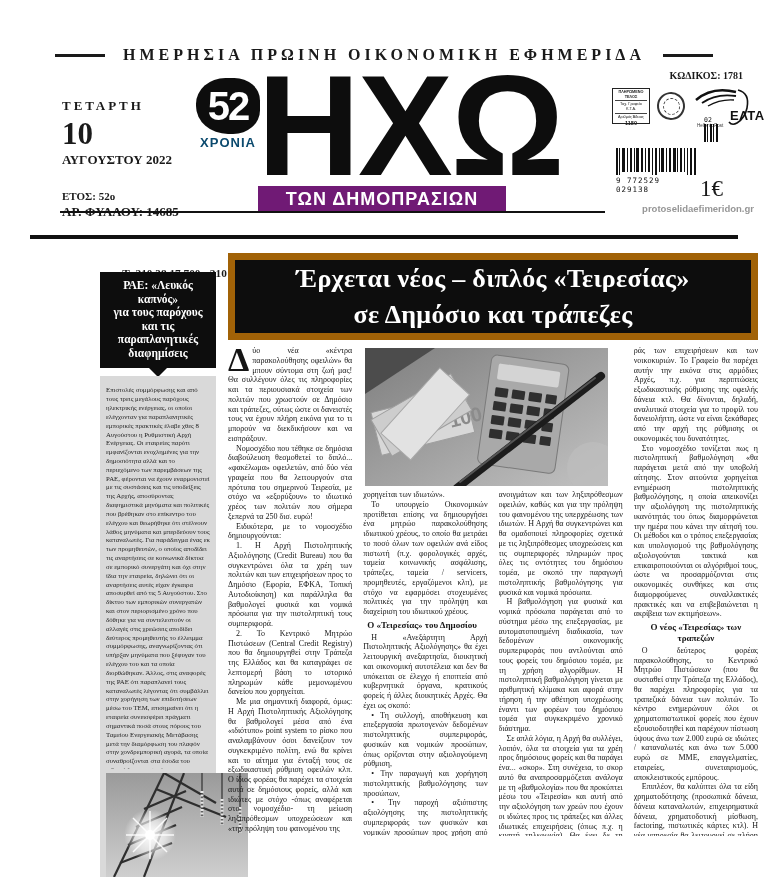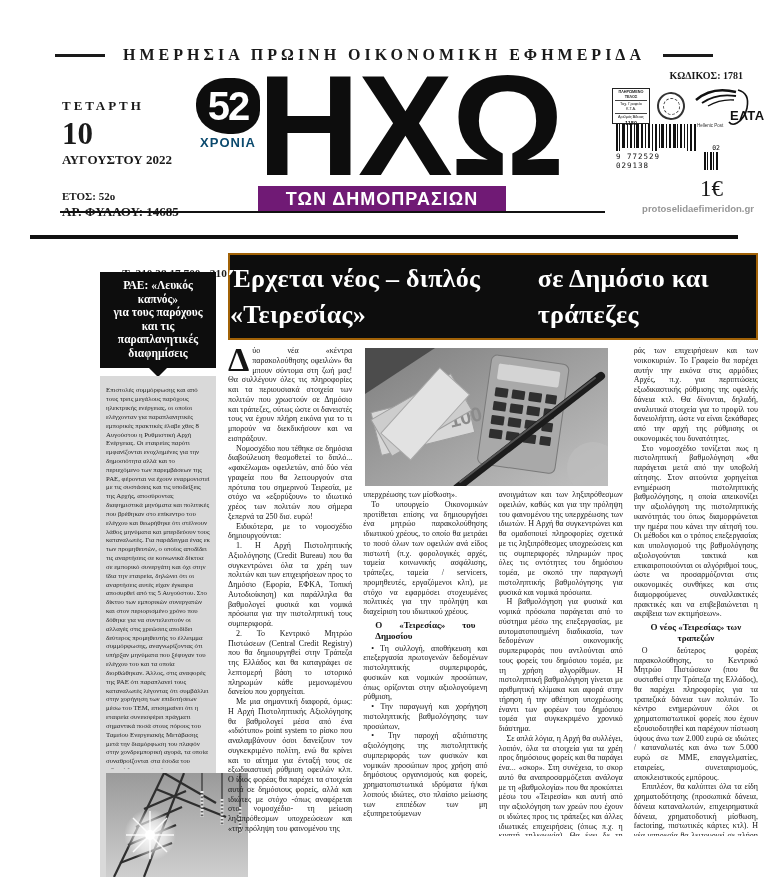--- a/index.html
+++ b/index.html
@@ -37,54 +37,54 @@
   .postage-stamp .ps-num { font-size:5.5px; font-weight:bold; }
 
   .round-stamp { position:absolute; left:657px; top:92px; width:28px; height:28px; border:2px solid #333; border-radius:50%; display:flex; align-items:center; justify-content:center; transform:rotate(-8deg); }
   .round-stamp-inner { width:17px; height:17px; border:1px dashed #444; border-radius:50%; }
 
   .elta { position:absolute; left:690px; top:84px; width:62px; height:48px; }
   .elta svg { position:absolute; left:0; top:0; }
   .elta-name { position:absolute; left:4px; top:24px; font-family:"Liberation Sans","DejaVu Sans",sans-serif; font-weight:bold; font-size:13px; letter-spacing:0.5px; color:#111;padding-left:36px; }
   .elta-sub { position:absolute; left:7px; top:39px; font-family:"Liberation Sans","DejaVu Sans",sans-serif; font-size:4.5px; color:#333; }
 
-  .barcode-block { position:absolute; left:616px; top:124px; width:82px; }
+  .barcode-block { position:absolute; left:616px; top:148px; width:82px; }
   .barcode-digits { font-family:"DejaVu Sans Mono","Liberation Mono",monospace; font-size:7.5px; letter-spacing:1px; color:#111; margin-top:1px; }
-  .barcode-sup { position:absolute; left:704px; top:144px; width:16px; text-align:right; }
+  .barcode-sup { position:absolute; left:704px; top:116px; width:16px; text-align:left; }
   .barcode-sup .sup-num { font-family:"DejaVu Sans Mono","Liberation Mono",monospace; font-size:6.5px; color:#111; }
 
   .price { position:absolute; right:45px; top:176px; font-size:23px; color:#1a1a1a; }
   .credit-rule { position:absolute; left:60px; top:211px; width:545px; height:1.6px; background:#111; }
   .site-credit { position:absolute; right:14px; top:203px; font-family:"Liberation Sans","DejaVu Sans",sans-serif; font-weight:bold; font-size:9.5px; color:#969696; }
 
   .contact-line { position:absolute; left:6px; right:0; top:219px; text-align:center; font-size:11.3px; font-weight:bold; color:#1a1a1a;margin-top:48px; }
   .header-thick-rule { position:absolute; left:30px; right:30px; top:235px; height:3.5px; background:#111; }
 
   
   .sidebar { position:absolute; left:62px; top:272px; width:154px;padding-left:38px; }
   .sidebar-titlebox { background:#0d0d0d; color:#fff; text-align:center; padding:7px 4px 8px; }
   .sidebar-titlebox div { font-size:11.5px; font-weight:bold; line-height:1.18; }
   .sidebar-pointer { width:0; height:0; border-left:9px solid transparent; border-right:9px solid transparent; border-top:9px solid #0d0d0d; margin:0 auto; }
   .sidebar-body { background:#d9d9d9; margin-top:-1px; padding:10px 6px 5px; height:506px; display:flex; flex-direction:column; }
   .sidebar-text { flex:1; overflow:hidden; font-size:6.8px; line-height:1.3; color:#1c1c1c; }
   .sidebar-photo { flex-shrink:0; width:142px; height:104px; margin:4px auto 0; }
 
   
   .main { position:absolute; left:228px; top:253px; width:530px; }
-  .headline-box { background:#0d0d0d; height:87px; display:flex; flex-direction:row; align-items:center; justify-content:center; border:2px solid #a16207; }
+  .headline-box { background:#0d0d0d; height:87px; display:flex; flex-direction:column; align-items:center; justify-content:center; border:7px solid #a16207; }
   .headline-box div { color:#fff; font-weight:bold; font-size:26px; line-height:1.35; letter-spacing:0.3px; }
   .columns { position:relative; display:flex; gap:11px; margin-top:6px; height:490px; overflow:hidden; }
   .col { flex:1; overflow:hidden; font-size:8px; line-height:1.22; text-align:justify; color:#141414; }
   .photo-spacer { height:144px; }
   .photo-money { position:absolute; left:137px; top:2px; width:243px; height:138px; }
 
   .para { margin:0; text-indent:8px; }
   .para:first-child, .dropcap-holder { text-indent:0; }
   .col [data-name="article-paragraph"]:first-child { text-indent:0; }
-  .subhead { font-weight:bold; font-size:9px; margin:3px 12px 2px; text-indent:0; }
+  .subhead { font-weight:bold; font-size:9px; margin:3px 4px 2px; text-indent:0; }
   .subhead.center { text-align:center; }
   .dropcap { float:left; font-size:34px; line-height:27px; font-weight:bold; padding:0 3px 0 0; }
 
   svg { display:block; }
 </style>
 </head>
 <body>
 
 <div class="page" data-name="newspaper-page">
 
@@ -305,23 +305,24 @@
           <p class="para dropcap-holder" data-name="article-paragraph"><span class="dropcap" data-name="drop-cap">Δ</span>ύο νέα «κέντρα παρακολούθησης οφειλών» θα μπουν σύντομα στη ζωή μας! Θα συλλέγουν όλες τις πληροφορίες και τα περιουσιακά στοιχεία των πολιτών που χρωστούν σε Δημόσιο και τράπεζες, ούτως ώστε οι δανειστές τους να έχουν πλήρη εικόνα για το τι μπορούν να διεκδικήσουν και να εισπράξουν.</p>
           <p class="para" data-name="article-paragraph">Νομοσχέδιο που τέθηκε σε δημόσια διαβούλευση θεσμοθετεί το διπλό... «φακέλωμα» οφειλετών, από δύο νέα γραφεία που θα λειτουργούν στα πρότυπα του σημερινού Τειρεσία, με στόχο να «εξορύξουν» το ιδιωτικό χρέος των πολιτών που σήμερα ξεπερνά τα 250 δισ. ευρώ!</p>
           <p class="para" data-name="article-paragraph">Ειδικότερα, με το νομοσχέδιο δημιουργούνται:</p>
           <p class="para" data-name="article-paragraph">1. Η Αρχή Πιστοληπτικής Αξιολόγησης (Credit Bureau) που θα συγκεντρώνει όλα τα χρέη των πολιτών και των επιχειρήσεων προς το Δημόσιο (Εφορία, ΕΦΚΑ, Τοπική Αυτοδιοίκηση) και παράλληλα θα βαθμολογεί φυσικά και νομικά πρόσωπα για την πιστοληπτική τους συμπεριφορά.</p>
           <p class="para" data-name="article-paragraph">2. Το Κεντρικό Μητρώο Πιστώσεων (Central Credit Registry) που θα δημιουργηθεί στην Τράπεζα της Ελλάδος και θα καταγράφει σε λεπτομερή βάση το ιστορικό πληρωμών κάθε μεμονωμένου δανείου που χορηγείται.</p>
           <p class="para" data-name="article-paragraph">Με μια σημαντική διαφορά, όμως: Η Αρχή Πιστοληπτικής Αξιολόγησης θα βαθμολογεί μέσα από ένα «ιδιότυπο» point system το ρίσκο που αναλαμβάνουν όσοι δανείζουν τον συγκεκριμένο πολίτη, ενώ θα κρίνει και το αίτημα για ένταξή τους σε εξωδικαστική ρύθμιση οφειλών κλπ. Ο ίδιος φορέας θα παρέχει τα στοιχεία αυτά σε δημόσιους φορείς, αλλά και ιδιώτες με στόχο -όπως αναφέρεται στο νομοσχέδιο- τη μείωση ληξιπρόθεσμων υποχρεώσεων και «την πρόληψη του φαινομένου της</p>
         </div>
       <div class="col" data-name="article-column-2">
         <div class="photo-spacer" data-name="photo-spacer"></div>
         <div data-name="article-column-2-text">
-            <p class="para" data-name="article-paragraph">υπερχρέωσης των μίσθωση».</p>
+            <p class="para" data-name="article-paragraph">χορηγείται των ιδιωτών».</p>
             <p class="para" data-name="article-paragraph">Το υπουργείο Οικονομικών προτίθεται επίσης να δημιουργήσει ένα μητρώο παρακολούθησης ιδιωτικού χρέους, το οποίο θα μετράει το ποσό όλων των οφειλών ανά είδος πιστωτή (π.χ. φορολογικές αρχές, ταμεία κοινωνικής ασφάλισης, τράπεζες, ταμεία / servicers, προμηθευτές, εργαζόμενοι κλπ), με στόχο να εφαρμόσει στοχευμένες πολιτικές για την πρόληψη και διαχείριση του ιδιωτικού χρέους.</p>
             <div class="subhead" data-name="article-subhead">Ο «Τειρεσίας» του Δημοσίου</div>
+            <p class="para" data-name="article-paragraph">Η «Ανεξάρτητη Αρχή Πιστοληπτικής Αξιολόγησης» θα έχει λειτουργική ανεξαρτησία, διοικητική και οικονομική αυτοτέλεια και δεν θα υπόκειται σε έλεγχο ή εποπτεία από κυβερνητικά όργανα, κρατικούς φορείς ή άλλες διοικητικές Αρχές. Θα έχει ως σκοπό:</p>
             <p class="para" data-name="article-paragraph">• Τη συλλογή, αποθήκευση και επεξεργασία πρωτογενών δεδομένων πιστοληπτικής συμπεριφοράς, φυσικών και νομικών προσώπων, όπως ορίζονται στην αξιολογούμενη ρύθμιση,</p>
             <p class="para" data-name="article-paragraph">• Την παραγωγή και χορήγηση πιστοληπτικής βαθμολόγησης των προσώπων,</p>
             <p class="para" data-name="article-paragraph">• Την παροχή αξιόπιστης αξιολόγησης της πιστοληπτικής συμπεριφοράς των φυσικών και νομικών προσώπων προς χρήση από δημόσιους οργανισμούς και φορείς, χρηματοπιστωτικά ιδρύματα ή/και λοιπούς ιδιώτες, στο πλαίσιο μείωσης των επιπέδων των μη εξυπηρετούμενων</p>
           </div>
       </div>
       <div class="col" data-name="article-column-3">
         <div class="photo-spacer" data-name="photo-spacer"></div>
         <div data-name="article-column-3-text">
             <p class="para" data-name="article-paragraph">ανοιγμάτων και των ληξιπρόθεσμων οφειλών, καθώς και για την πρόληψη του φαινομένου της υπερχρέωσης των ιδιωτών. Η Αρχή θα συγκεντρώνει και θα ομαδοποιεί πληροφορίες σχετικά με τις ληξιπρόθεσμες υποχρεώσεις και τις συμπεριφορές πληρωμών προς όλες τις οντότητες του δημόσιου τομέα, με σκοπό την παραγωγή πιστοληπτικής βαθμολόγησης για φυσικά και νομικά πρόσωπα.</p>
             <p class="para" data-name="article-paragraph">Η βαθμολόγηση για φυσικά και νομικά πρόσωπα παράγεται από το σύστημα μέσω της επεξεργασίας, με αυτοματοποιημένη διαδικασία, των δεδομένων οικονομικής συμπεριφοράς που αντλούνται από τους φορείς του δημόσιου τομέα, με τη χρήση αλγορίθμων. Η πιστοληπτική βαθμολόγηση γίνεται με αριθμητική κλίμακα και αφορά στην τήρηση ή την αθέτηση υποχρέωσης έναντι των φορέων του δημόσιου τομέα για συγκεκριμένο χρονικό διάστημα.</p>

